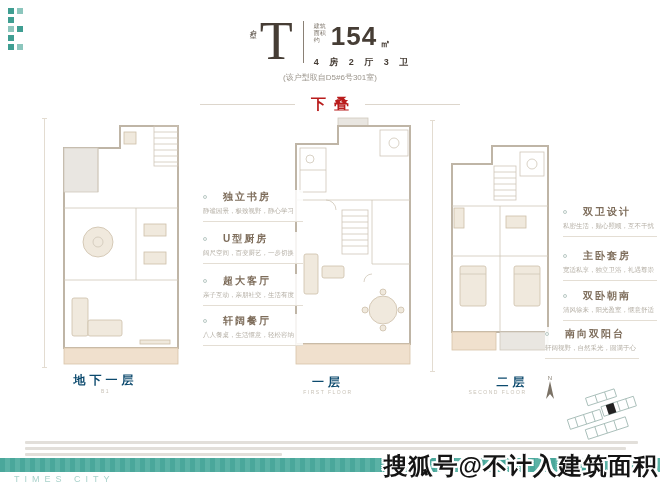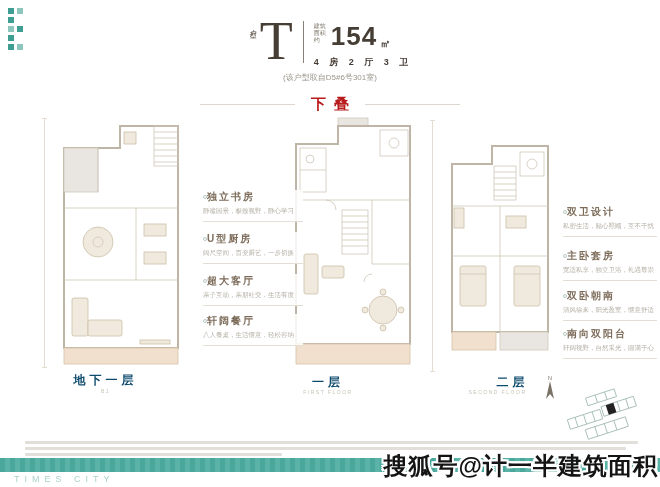--- a/index.html
+++ b/index.html
@@ -33,21 +33,21 @@
   .plan { position:absolute; }
   .dim-v { position:absolute; width:1px; background:#e3dcd1; }
   .dim-v:before, .dim-v:after { content:""; position:absolute; left:-2px; width:5px; height:1px; background:#e3dcd1; }
   .dim-v:before { top:0; } .dim-v:after { bottom:0; }
 
   .floor-label { position:absolute; text-align:center; color:#0c4a6e; font-weight:bold; font-size:12px; letter-spacing:4px; }
   .floor-sub { position:absolute; text-align:center; color:#c9c3b8; font-size:5px; letter-spacing:1.5px; }
 
   
   .feat { position:absolute; width:100px; background:rgba(255,255,255,0.85); }
-  .feat .t-row { display:flex; align-items:center; gap:0; }
+  .feat .t-row { display:flex; align-items:center; gap:16px; }
   .feat .bullet { width:4px; height:4px; border:1.5px solid #b9c9c4; border-radius:50%; background:#fff; flex:none; }
   .feat .title { font-size:10px; font-weight:bold; color:#7d6c5a; letter-spacing:2px; white-space:nowrap; }
   .feat .desc { font-size:6.5px; color:#b5afa5; margin-top:3px; padding-bottom:5px; border-bottom:1px solid #e4ded4; white-space:nowrap; overflow:hidden; }
 
   
   .legend { position:absolute; left:25px; top:411px; }
   .legend-row { display:flex; align-items:center; margin-bottom:5px; }
   .swatch { width:24px; height:8px; border:1px solid rgba(0,0,0,0.06); }
   .swatch.gray { background:#b9b9bd; }
   .swatch.tan { background:#e4bc9c; }
@@ -234,21 +234,21 @@
       </div>
     <div class="desc">清风徐来，阳光盈室，惬意舒适</div>
   </div>
   <div class="feat" style="left:563px;top:249px;width:94px;">
     <div class="t-row">
         <span class="bullet"></span>
       <span class="title">主卧套房</span>
       </div>
     <div class="desc">宽适私享，独立卫浴，礼遇尊崇</div>
   </div>
-  <div class="feat" style="left:563px;top:327px;width:94px;">
+  <div class="feat" style="left:545px;top:327px;width:94px;">
     <div class="t-row">
         <span class="bullet"></span>
       <span class="title">南向双阳台</span>
       </div>
     <div class="desc">轩阔视野，自然采光，圆满于心</div>
   </div>
 
   <div class="compass">
     <span class="n">N</span>
     <svg width="14" height="20" viewBox="0 0 14 20">
@@ -272,15 +272,15 @@
 
 
   <div class="disclaimer">
     <div class="bar"></div>
     <div class="bar b2"></div>
     <div class="bar b3"></div>
   </div>
 
   <div class="teal-band"></div>
   <div class="footer-brand">TIMES CITY</div>
-  <div class="watermark">搜狐号@计一半建筑面积</div>
+  <div class="watermark">搜狐号@不计入建筑面积</div>
 
 </div>
 
 </body></html>

